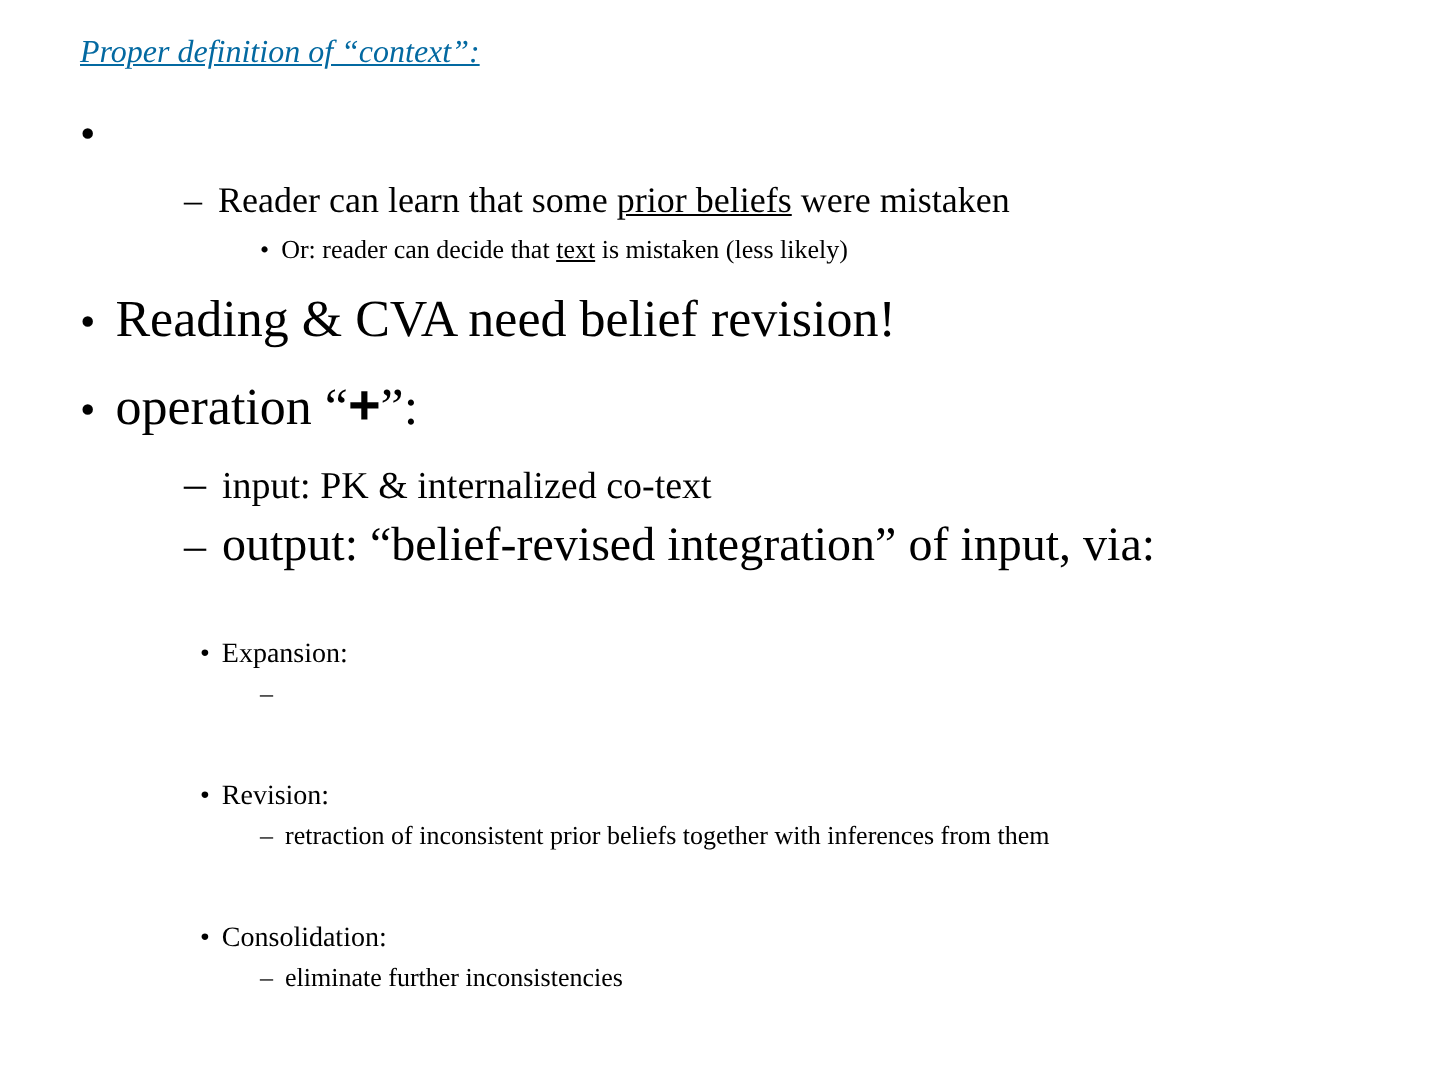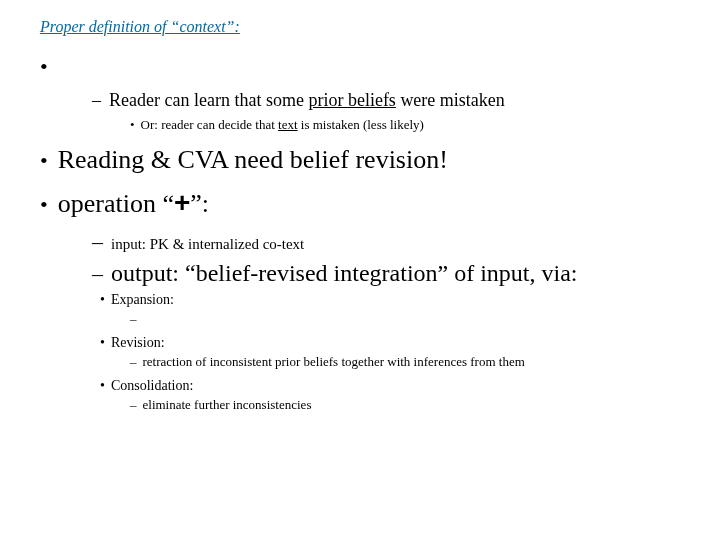--- a/index.html
+++ b/index.html
@@ -121,20 +121,21 @@
 
     .exp-dot {
       font-size: 14px;
       margin-right: 6px;
       flex-shrink: 0;
     }
 
     .exp-label {
       font-size: 14px;
       font-weight: normal;
+      margin-top: 28px;
     }
 
     .exp-sub-dash {
       display: flex;
       align-items: baseline;
       margin-left: 30px;
       margin-bottom: 5px;
     }
 
     .exp-sub-dash-text {
@@ -182,21 +183,21 @@
   <div class="bullet-main">
     <span class="bullet-dot">•</span>
     <span class="operation-text">
       <span>operation “</span><span class="plus-bold">+</span><span>”:</span>
     </span>
   </div>
 
   <div class="indent-dash-section">
     <div class="dash-line">
       <span style="margin-right:8px; font-size:22px;">–</span>
-      <span style="font-size:15px;">input:   PK &amp; internalized co-text</span>
+      <span style="font-size:19px;">input:   PK &amp; internalized co-text</span>
     </div>
   </div>
 
   <div class="indent-dash-section">
     <div class="dash-line">
       <span style="margin-right:8px; font-size:22px;">–</span>
       <span style="font-size:24px;">output: “belief-revised integration” of input, via:</span>
     </div>
   </div>
 

